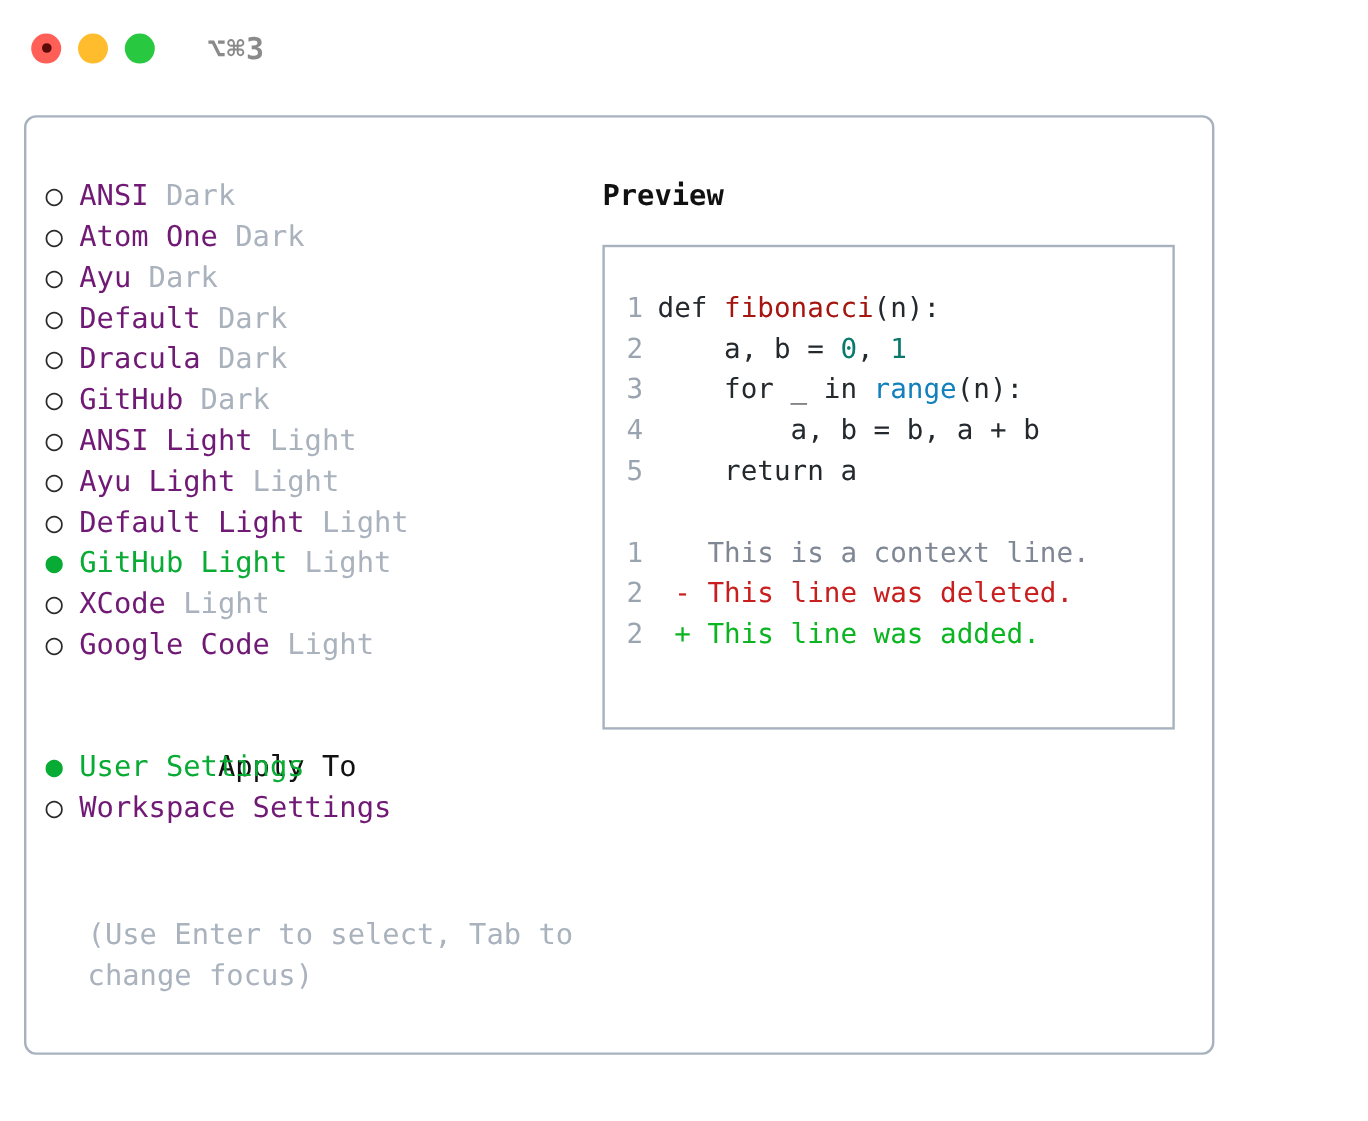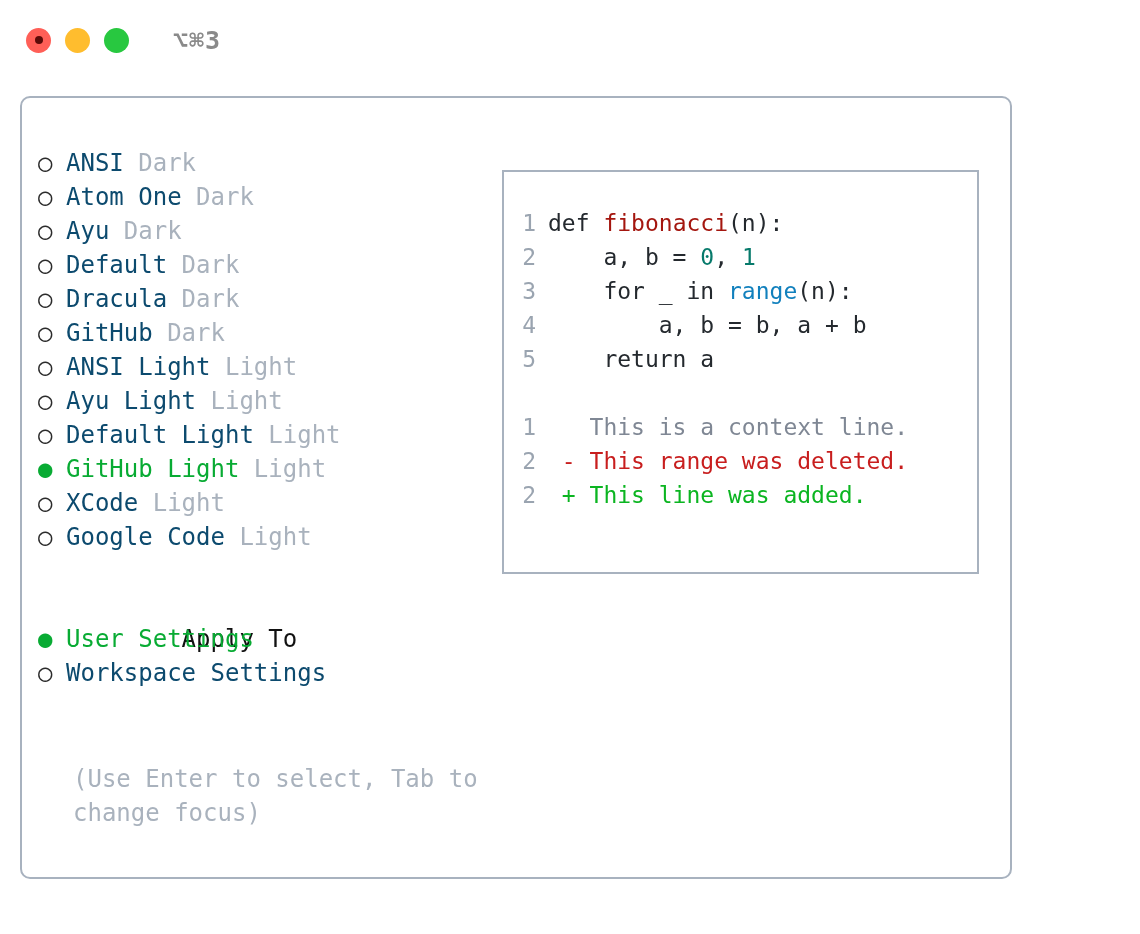--- a/index.html
+++ b/index.html
@@ -122,21 +122,21 @@
     color: #2b2b2b;
     display: block;
   }
   .marker {
     display: inline-block;
     width: 28px;
     color: #2b2b2b;
   }
   .opt.selected .marker { color: #08ab33; }
   .opt.selected .opt-label { color: #08ab33; }
-  .opt-label { color: #0c4a6e; }
+  .opt-label { color: #701a75; }
   .opt-tag {
     color: #a9b2bd;
   }
 
   .spacer-row { height: 34px; }
 
   .hint {
     position: absolute;
     left: 16px;
     top: 664px;
@@ -246,23 +246,24 @@
 
       <div class="opt-list">
             <div class="opt selected"><span class="marker">●</span><span class="opt-label">User Settings</span></div>
             <div class="opt"><span class="marker">○</span><span class="opt-label">Workspace Settings</span></div>
           </div>
     </div>
 
     <div class="hint">(Use Enter to select, Tab to change focus)</div>
 
     <div class="right-col">
+      <div class="preview-title">Preview</div>
 
       <div class="preview-box">
         <div class="code"><div class="code-line"><span class="ln">1</span><span class="src"><span class="tok-plain">def </span><span class="tok-func">fibonacci</span><span class="tok-plain">(n):</span></span></div><div class="code-line"><span class="ln">2</span><span class="src"><span class="tok-plain">    a, b = </span><span class="tok-num">0</span><span class="tok-plain">, </span><span class="tok-num">1</span></span></div><div class="code-line"><span class="ln">3</span><span class="src"><span class="tok-plain">    for _ in </span><span class="tok-builtin">range</span><span class="tok-plain">(n):</span></span></div><div class="code-line"><span class="ln">4</span><span class="src"><span class="tok-plain">        a, b = b, a + b</span></span></div><div class="code-line"><span class="ln">5</span><span class="src"><span class="tok-plain">    return a</span></span></div></div>
         <div class="gap-line"></div>
-        <div class="code"><div class="code-line"><span class="ln">1</span><span class="src diff-ctx">   This is a context line.</span></div><div class="code-line"><span class="ln">2</span><span class="src diff-del"> - This range was deleted.</span></div><div class="code-line"><span class="ln">2</span><span class="src diff-add"> + This line was added.</span></div></div>
+        <div class="code"><div class="code-line"><span class="ln">1</span><span class="src diff-ctx">   This is a context line.</span></div><div class="code-line"><span class="ln">2</span><span class="src diff-del"> - This line was deleted.</span></div><div class="code-line"><span class="ln">2</span><span class="src diff-add"> + This line was added.</span></div></div>
       </div>
     </div>
 
    </div>
   </div>
 </div>
 
 </body></html>

